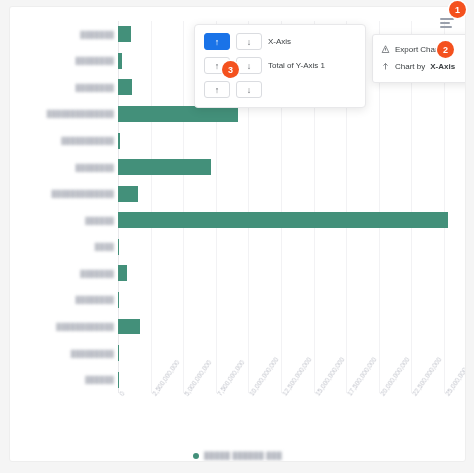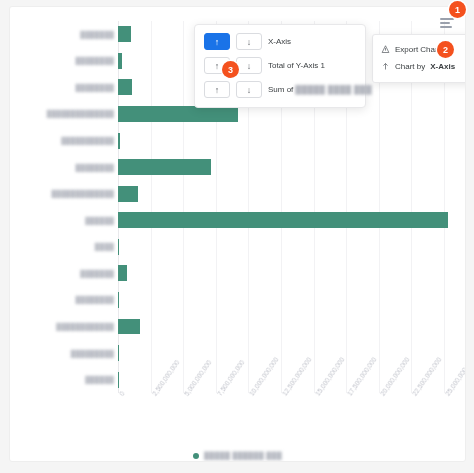--- a/index.html
+++ b/index.html
@@ -440,24 +440,20 @@
         <div class="sort-row">
           <div class="sbtn">↑</div>
           <div class="sbtn">↓</div>
           <div class="sort-label">
             <span>Total of Y-Axis 1</span>
           </div>
         </div>
         <div class="sort-row">
           <div class="sbtn">↑</div>
           <div class="sbtn">↓</div>
-          <div class="sort-label">
-            <span>Sum of </span>
-            <span class="redacted">█████ ████ ███</span>
-          </div>
         </div>
       </div>
 
   </div>
 
   <div class="badge badge-1">1</div>
   <div class="badge badge-2">2</div>
   <div class="badge badge-3">3</div>
 
 </div>

